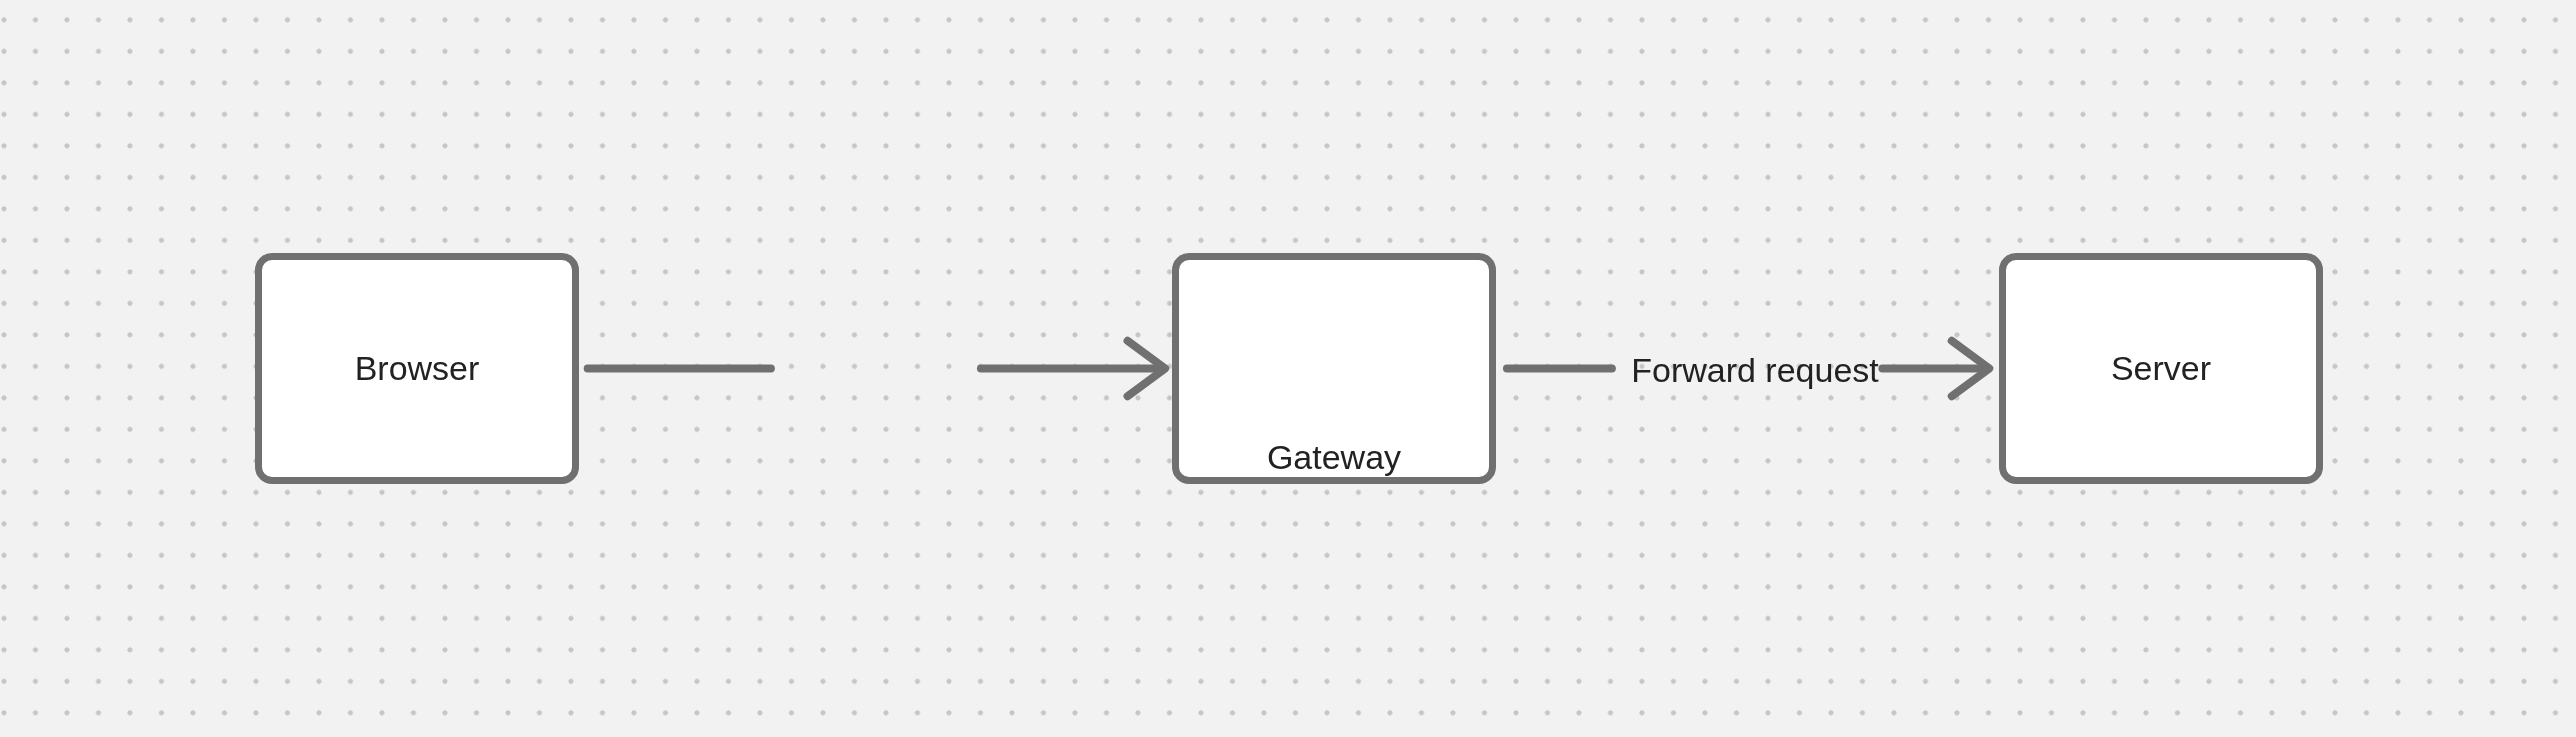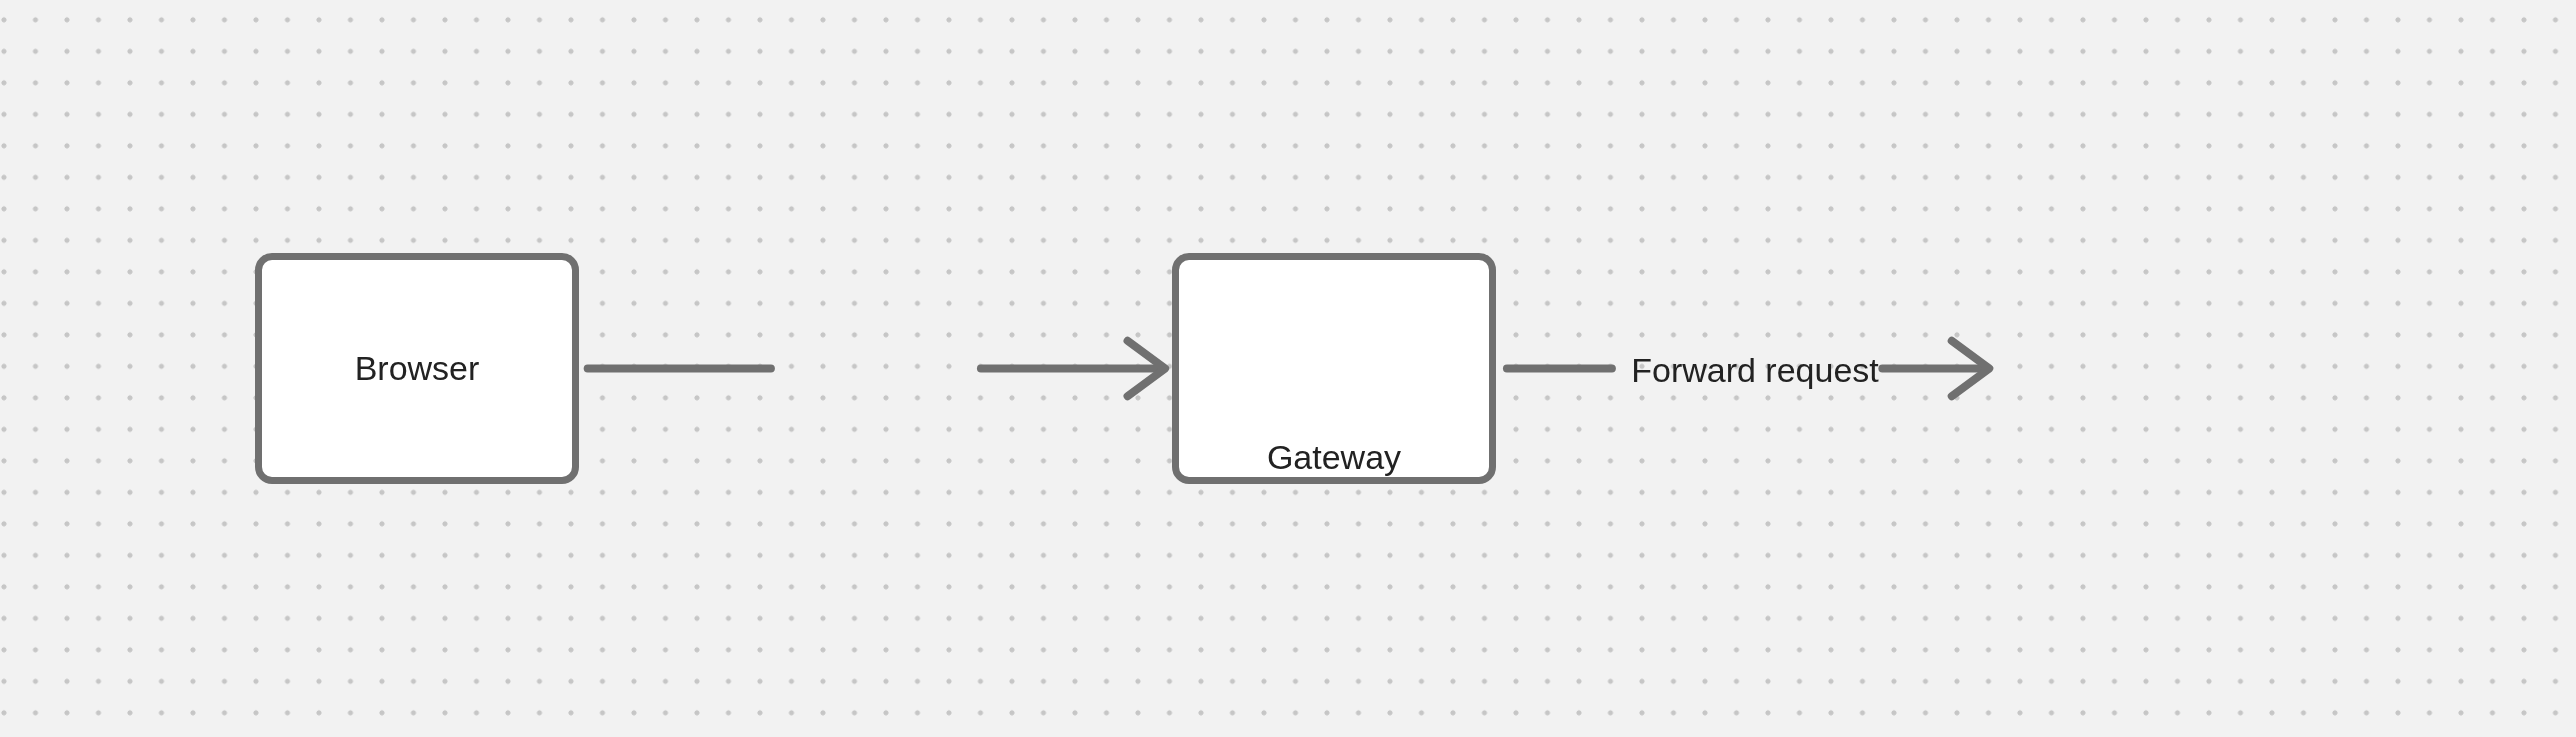--- a/index.html
+++ b/index.html
@@ -85,19 +85,22 @@
       <path d="M1970 344 L2008 372 L1970 400"></path>
     </g>
   </svg>
 
   <div class="node node-browser">
     <span>Browser</span>
   </div>
   <div class="node node-gateway">
     <span>Gateway</span>
   </div>
+  <div class="node node-server">
+    <span>Server</span>
+  </div>
 
   <div class="edge-label edge-label-2">
     <div>Forward request</div>
   </div>
 
 </div>
 
 
 </body></html>

